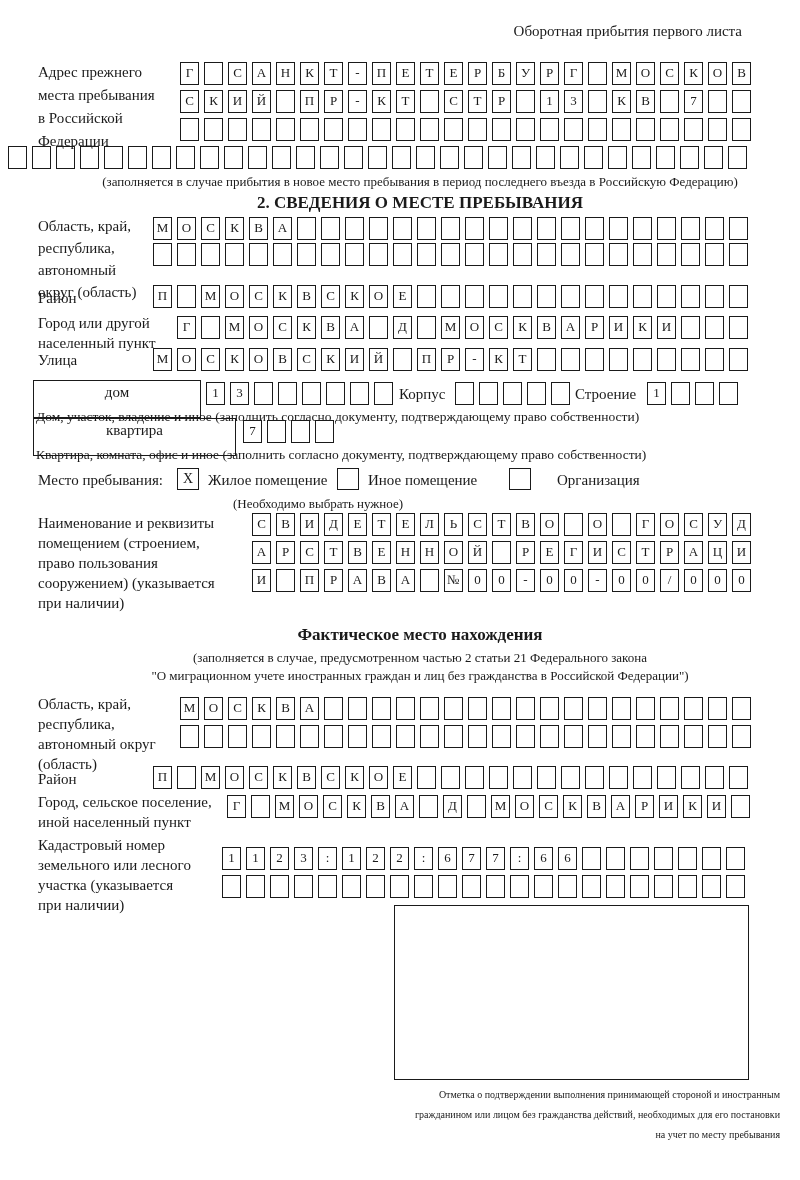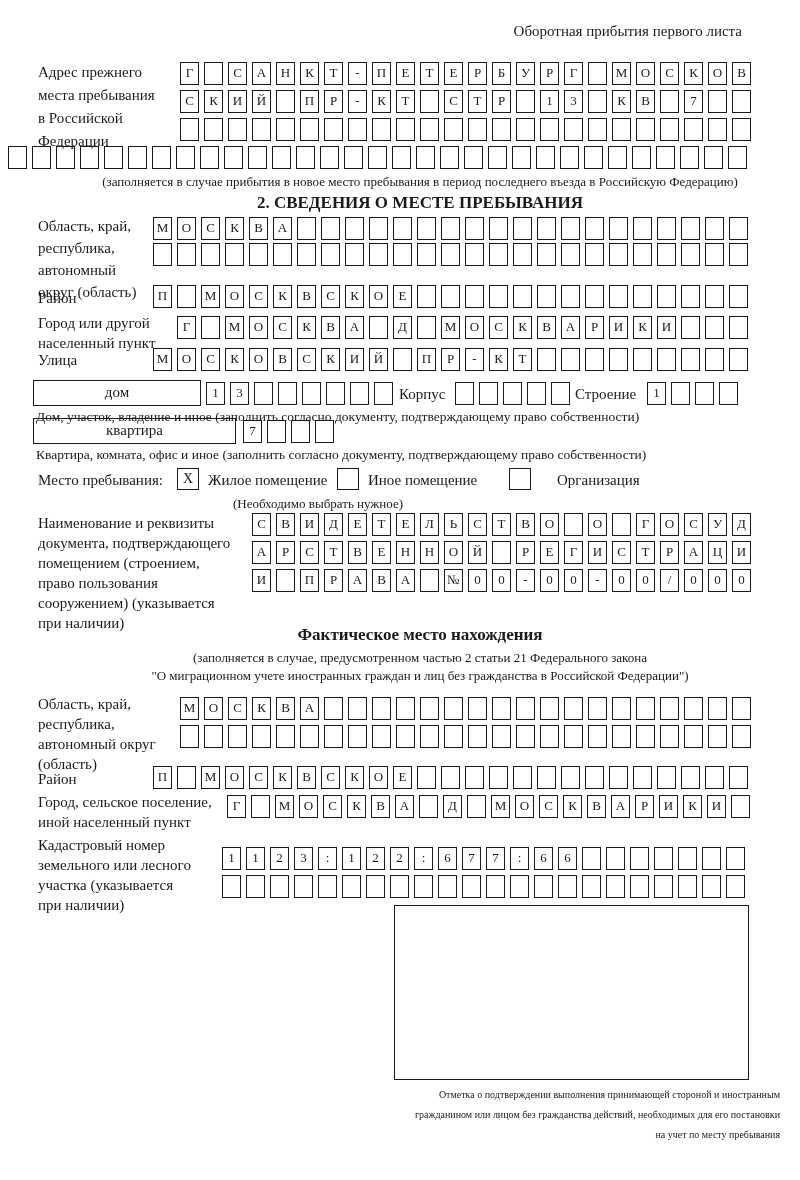--- a/index.html
+++ b/index.html
@@ -16,21 +16,21 @@
   .center{left:0;width:784px;text-align:center;margin-left:28px;}
   .title{font-weight:bold;font-size:17px;}
   .row{position:absolute;display:flex;gap:5px;}
   .cell{
     flex:0 0 19px;width:19px;height:23px;box-sizing:border-box;
     border:1.6px solid #1a1a1a;
     font-size:13px;line-height:20px;text-align:center;overflow:hidden;
   }
   .wide-rect{
     position:absolute;box-sizing:border-box;border:1.6px solid #1a1a1a;
-    height:26px;text-align:center;font-size:15px;line-height:23px;
+    height:38px;text-align:center;font-size:15px;line-height:23px;
   }
   .checkbox{
     position:absolute;width:22px;height:22px;box-sizing:border-box;
     border:1.6px solid #1a1a1a;text-align:center;font-size:14px;line-height:19px;
   }
   .stamp-box{
     position:absolute;left:394px;top:905px;width:355px;height:175px;
     box-sizing:border-box;border:1.7px solid #1a1a1a;background:#fff;
   }
   .stamp-caption{
@@ -364,21 +364,20 @@
   </div>
   <div class="abs lbl" style="left:368px;top:469px;">Иное помещение</div>
   <div class="checkbox" style="left:509px;top:468px;">
     <span></span>
   </div>
   <div class="abs lbl" style="left:557px;top:469px;">Организация</div>
   <div class="abs note-wrap" style="left:233px;top:496px;text-align:right;">(Необходимо выбрать нужное)</div>
 
   <div class="abs" style="left:38px;top:513px;">
     <div class="lbl20">Наименование и реквизиты</div>
-    <div class="lbl20">документа, подтверждающего</div>
     <div class="lbl20">помещением (строением,</div>
     <div class="lbl20">право пользования</div>
     <div class="lbl20">сооружением) (указывается</div>
     <div class="lbl20">при наличии)</div>
   </div>
   <div class="row" style="left:252px;top:513px;">
       <span class="cell">С</span>
       <span class="cell">В</span>
       <span class="cell">И</span>
       <span class="cell">Д</span>

